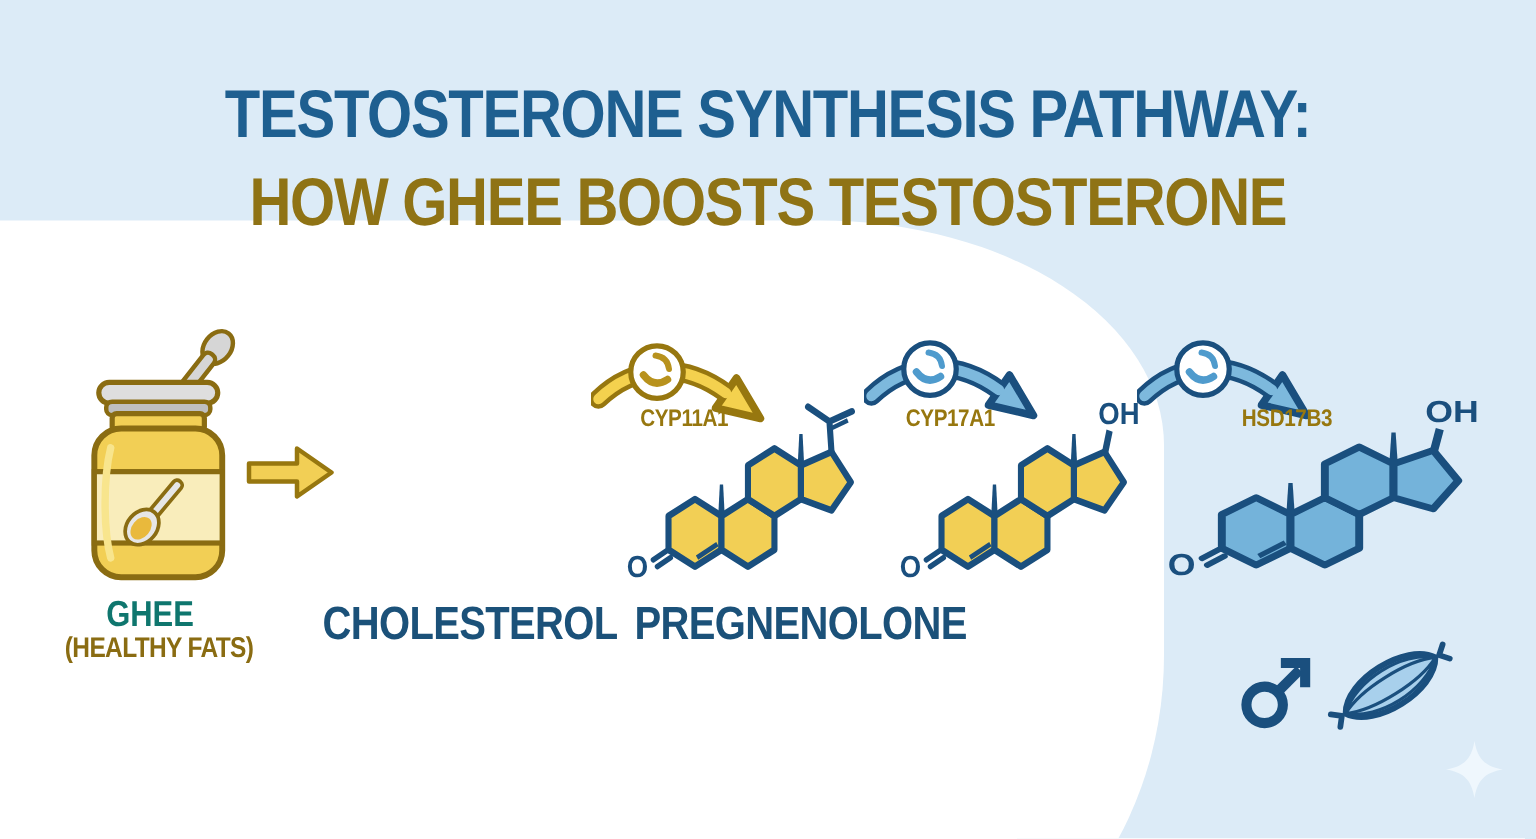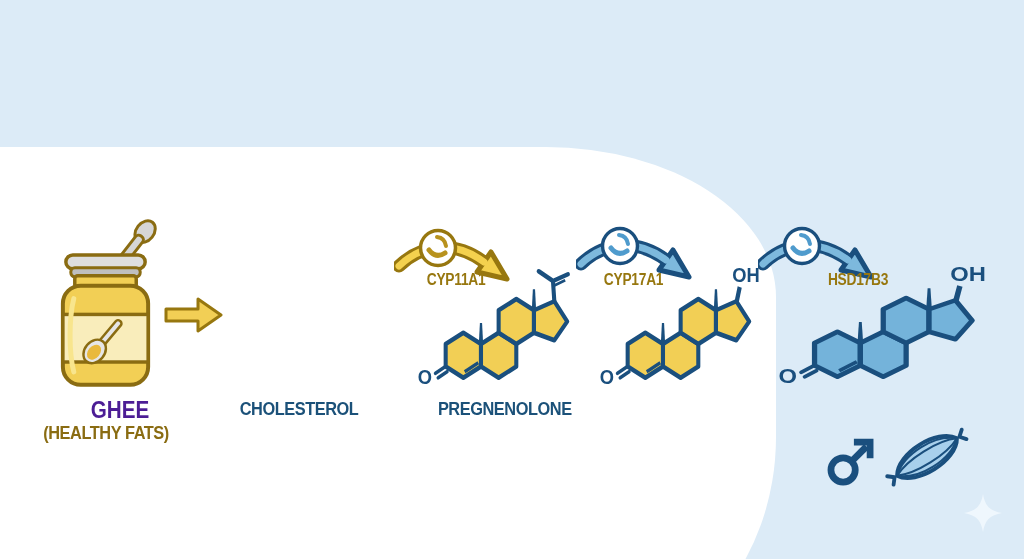--- a/index.html
+++ b/index.html
@@ -5,36 +5,38 @@
   html,body{margin:0;padding:0;}
   body{font-family:"Liberation Sans",sans-serif;}
   #canvas{position:relative;width:1024px;height:559px;background:#dcebf7;overflow:hidden;}
   #white-panel{position:absolute;left:0;top:147px;width:776px;height:520px;background:#ffffff;
     border-radius:0 230px 200px 0 / 0 150px 230px 0;}
   .abs{position:absolute;}
   .cond{display:inline-block;transform:scaleX(.86);transform-origin:center;white-space:nowrap;}
   #title{left:0;top:52px;width:1024px;text-align:center;line-height:48px;letter-spacing:-1px;}
   .title-line1{font-size:45px;font-weight:bold;color:#1e5f90;}
   .title-line2{font-size:45px;font-weight:bold;color:#8f7315;}
-  .compound-label{top:398px;width:200px;text-align:center;font-size:19px;font-weight:bold;color:#1b5179;letter-spacing:-.5px;}
+  .compound-label{top:398px;width:200px;text-align:center;font-size:31px;font-weight:bold;color:#1b5179;letter-spacing:-.5px;}
   .enzyme-label{top:271px;width:100px;text-align:right;font-size:16px;font-weight:bold;color:#97770f;letter-spacing:-.3px;}
-  .source-label{left:20px;top:396px;width:200px;text-align:center;font-size:24px;font-weight:bold;color:#4c1d95;}
+  .source-label{left:0;top:396px;width:200px;text-align:center;font-size:24px;font-weight:bold;color:#0f766e;}
   .source-sublabel{left:6px;top:422px;width:200px;text-align:center;font-size:19px;font-weight:bold;color:#8a6c12;letter-spacing:-.5px;}
   svg{display:block;}
   .enz-gold{--af:#f4d14e;--ao:#97770f;--ac:#97770f;--as:#b8921d;}
   .enz-blue{--af:#7db9dd;--ao:#1a4f7e;--ac:#1a4f7e;--as:#4f9bcd;}
 </style>
 </head>
 <body>
 
 <div id="canvas">
 
   <div id="white-panel"></div>
 
   <div class="abs" id="title">
+    <div><span class="cond title-line1">TESTOSTERONE SYNTHESIS PATHWAY:</span></div>
+    <div><span class="cond title-line2">HOW GHEE BOOSTS TESTOSTERONE</span></div>
   </div>
 
   <svg class="abs" style="left:50px;top:219px" width="114" height="174" viewBox="0 0 115 175">
     <g transform="rotate(38 66 50)">
       <ellipse cx="66.5" cy="2" rx="9" ry="12" fill="#d6d6d6" stroke="#8a6c12" stroke-width="3"></ellipse>
       <rect x="62" y="8" width="9" height="44" rx="4" fill="#d6d6d6" stroke="#8a6c12" stroke-width="3"></rect>
     </g>
     <rect x="16" y="36" width="80" height="14" rx="7" fill="#dedede" stroke="#8a6c12" stroke-width="3.5"></rect>
     <rect x="21" y="49" width="70" height="9" rx="4" fill="#bfbfbf" stroke="#8a6c12" stroke-width="3"></rect>
     <rect x="25" y="57" width="62" height="12" rx="3" fill="#f2cf55" stroke="#8a6c12" stroke-width="3.5"></rect>

